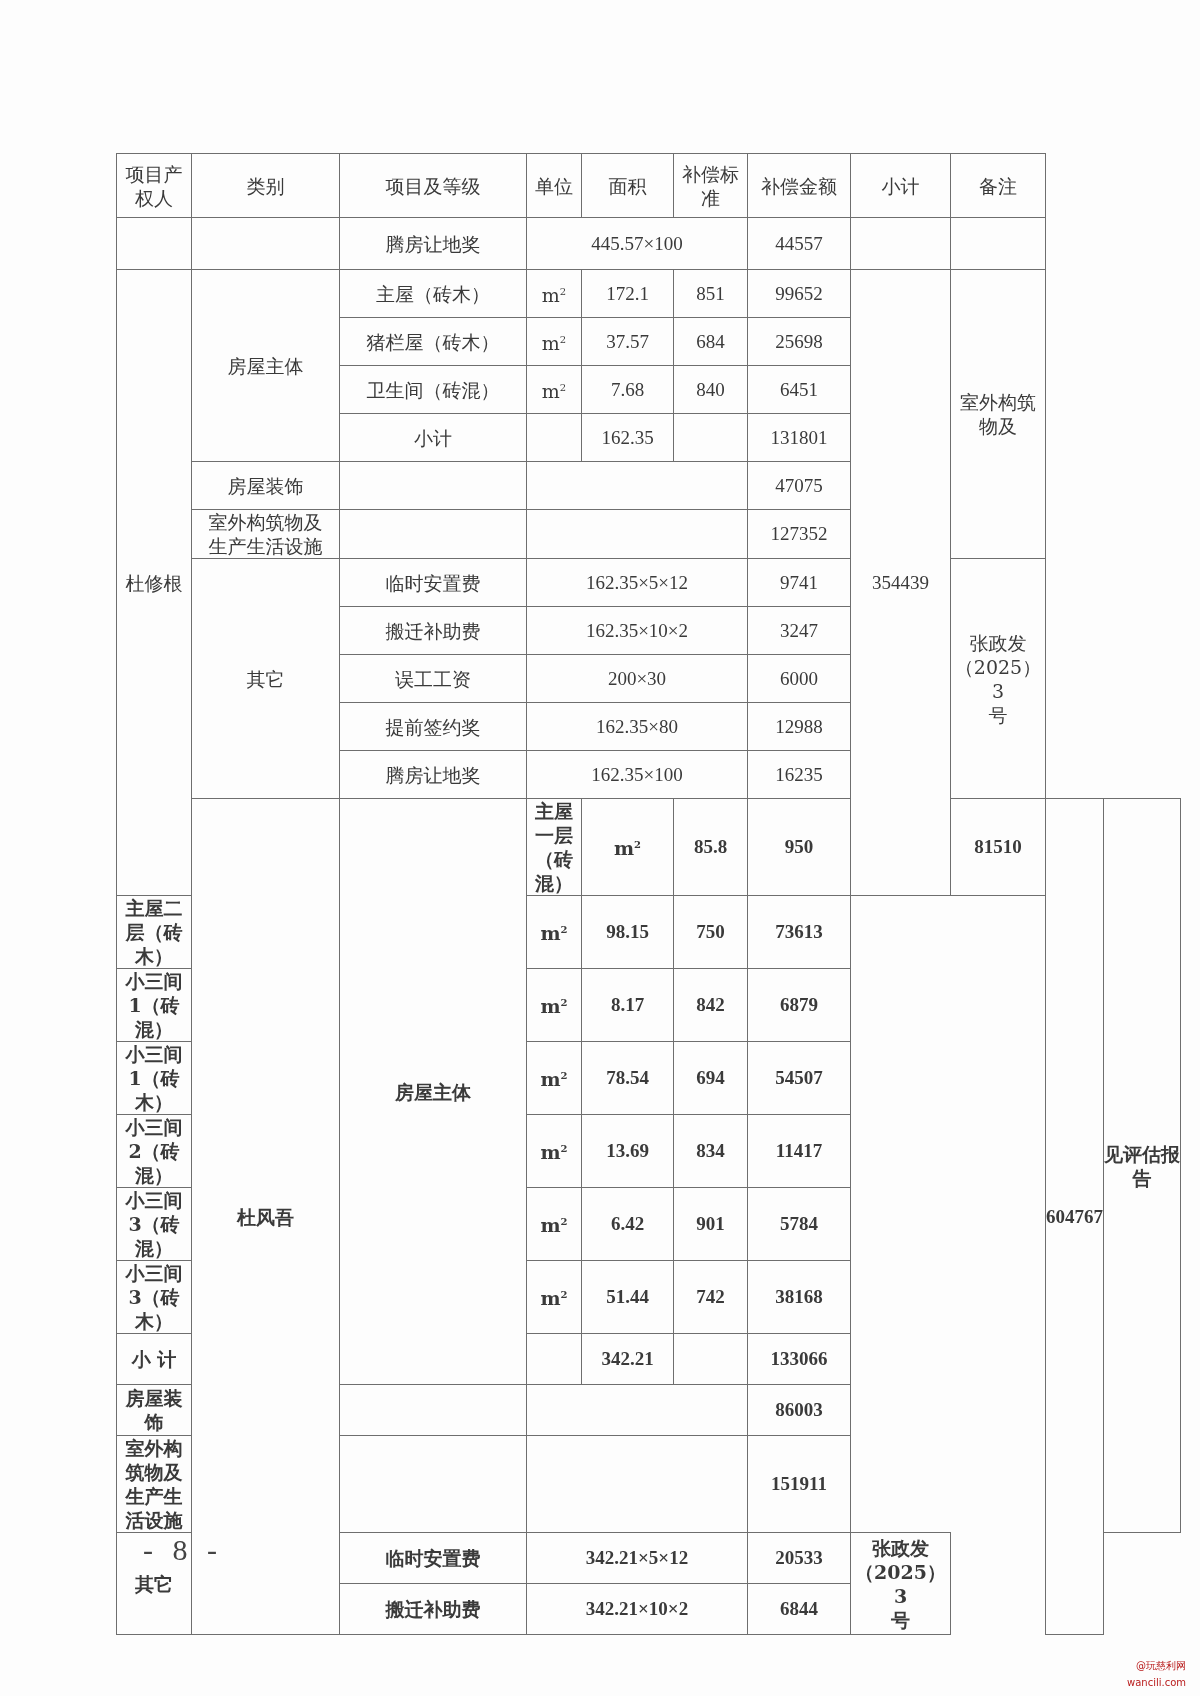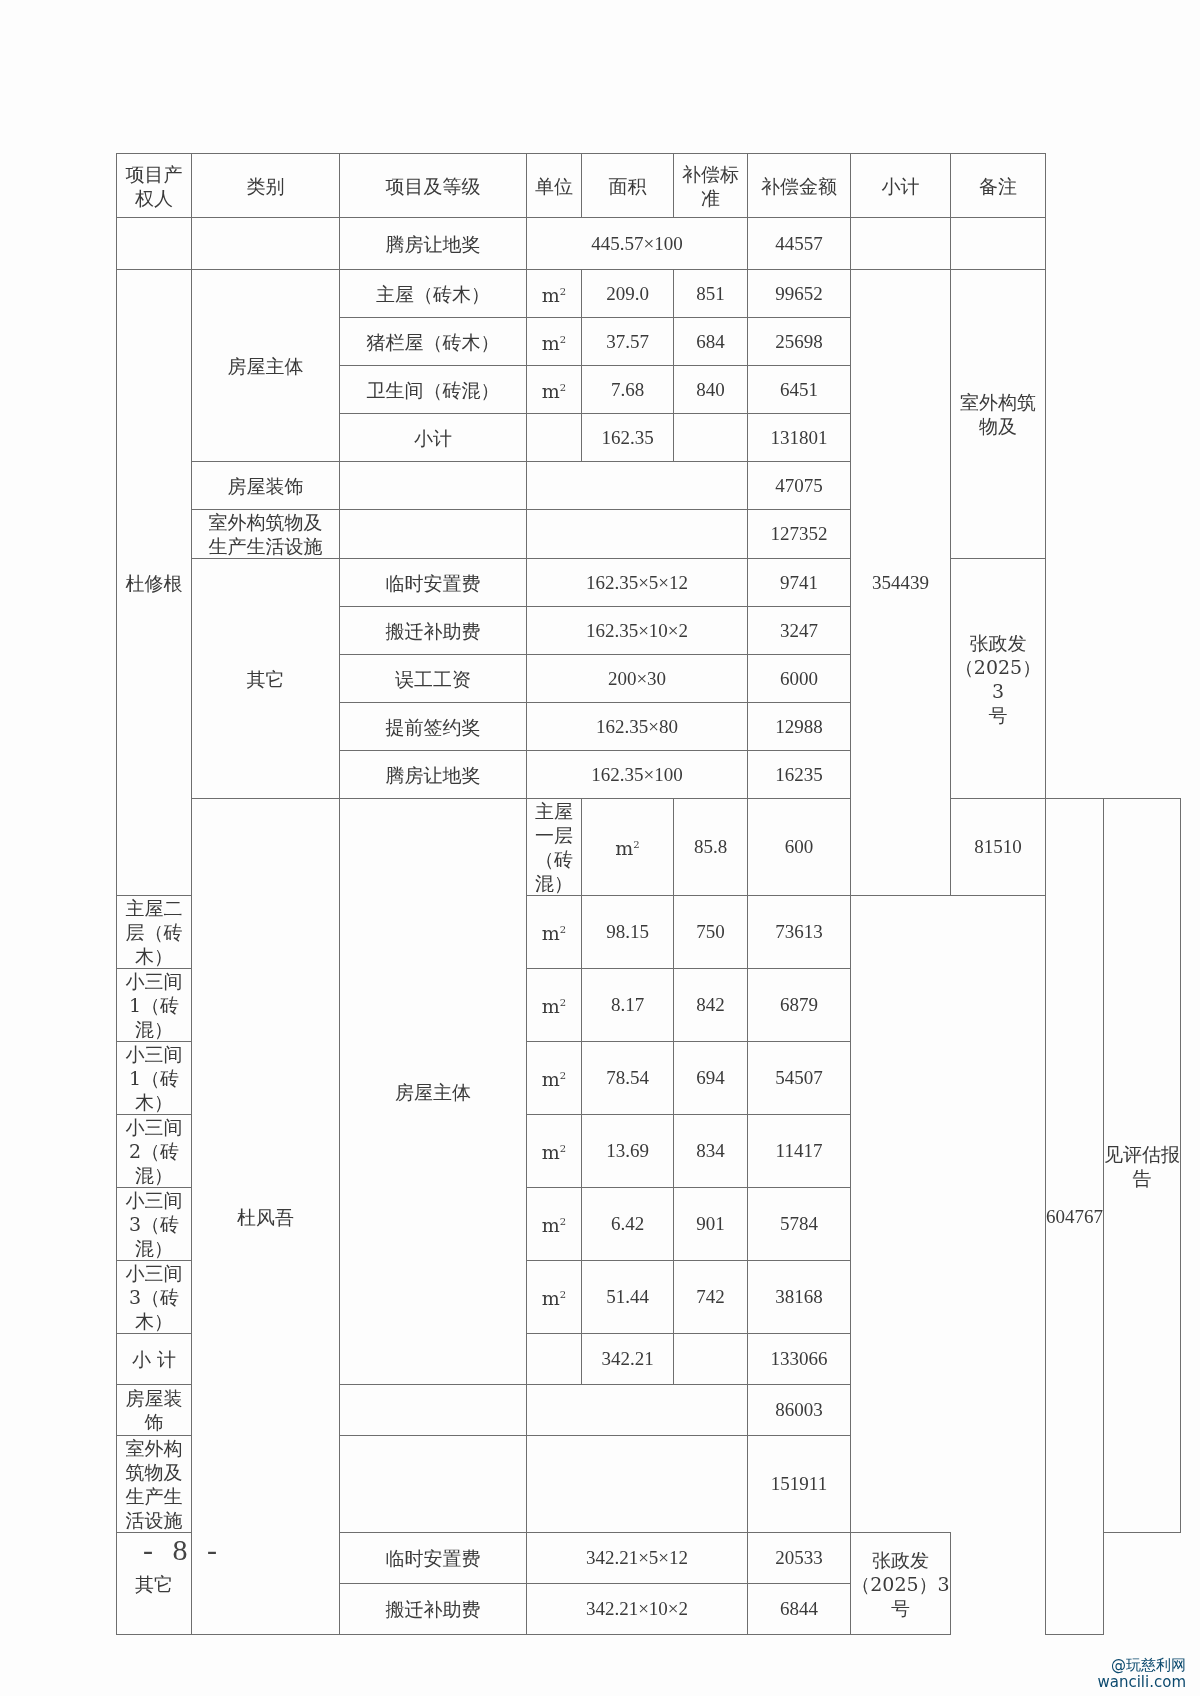--- a/index.html
+++ b/index.html
@@ -4,28 +4,28 @@
 <style>
   html, body { margin:0; padding:0; }
   body { width:1200px; height:1696px; background:#fdfdfd; position:relative; overflow:hidden;
          font-family:"DejaVu Serif","Liberation Serif",serif; color:#3a3a3a; }
   .tbl { position:absolute; left:116px; top:153px; border-collapse:collapse; table-layout:fixed; }
   .tbl td { border:1.5px solid #6e6e6e; text-align:center; vertical-align:middle; padding:0;
             font-size:19px; line-height:24px; color:#3a3a3a; }
   .tbl tr.hdr td { height:63px; }
   .tbl tr.r0 td { height:51px; }
   .tbl tr.a td { height:47px; }
-  .tbl tr.b td { height:50px; }
+  .tbl tr.b td { height:50px;font-weight:bold; }
   .num { font-family:"Liberation Serif","DejaVu Serif",serif; font-size:20px; letter-spacing:0; }
   .unit sup { font-size:10px; }
   .two { font-size:18px; line-height:22px; }
   .pageno { position:absolute; left:143px; top:1533px; font-size:30px; color:#444;
             font-family:"Liberation Serif","DejaVu Serif",serif; letter-spacing:6px; }
-  .wm { position:absolute; right:14px; top:1657px; text-align:right; font-size:15px; line-height:17px;
-        color:#0c4a6e; font-family:"DejaVu Sans","Liberation Sans",sans-serif; }
+  .wm { position:absolute; right:14px; top:1657px; text-align:right; font-size:10px; line-height:17px;
+        color:#b91c1c; font-family:"DejaVu Sans","Liberation Sans",sans-serif; }
 </style>
 </head>
 <body>
 
 <table class="tbl">
   <colgroup>
     <col style="width:75px">
       <col style="width:148px">
       <col style="width:187px">
       <col style="width:55px">
@@ -57,21 +57,21 @@
       <td class="num">44557</td>
       <td></td>
       <td></td>
     </tr>
 
     <tr class="a">
       <td rowspan="12">杜修根</td>
       <td rowspan="4">房屋主体</td>
       <td>主屋（砖木）</td>
       <td class="unit">m<sup>2</sup></td>
-      <td class="num">209.0</td>
+      <td class="num">172.1</td>
       <td class="num">851</td>
       <td class="num">99652</td>
       <td rowspan="12" class="num">354439</td>
       <td rowspan="6" style="padding:0 6px;">室外构筑物及</td>
     </tr>
     <tr class="a">
       <td>猪栏屋（砖木）</td>
       <td class="unit">m<sup>2</sup></td>
       <td class="num">37.57</td>
       <td class="num">684</td>
@@ -130,21 +130,21 @@
       <td colspan="3" class="num">162.35×100</td>
       <td class="num">16235</td>
     </tr>
 
     <tr class="b">
       <td rowspan="12">杜风吾</td>
       <td rowspan="8">房屋主体</td>
       <td>主屋一层（砖混）</td>
       <td class="unit">m<sup>2</sup></td>
       <td class="num">85.8</td>
-      <td class="num">600</td>
+      <td class="num">950</td>
       <td class="num">81510</td>
       <td rowspan="12" class="num">604767</td>
       <td rowspan="10"><span>见评估报</span><br><span>告</span></td>
     </tr>
     <tr class="b">
       <td>主屋二层（砖木）</td>
       <td class="unit">m<sup>2</sup></td>
       <td class="num">98.15</td>
       <td class="num">750</td>
       <td class="num">73613</td>

